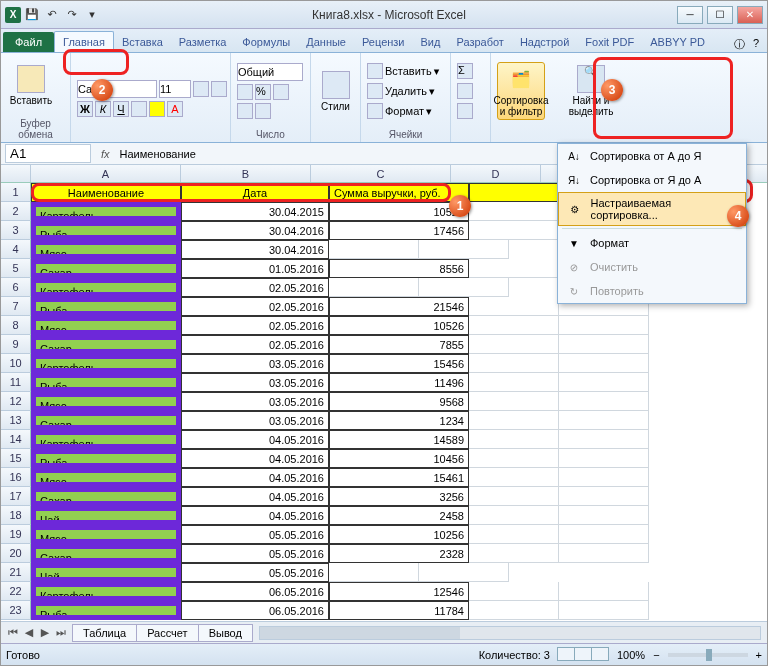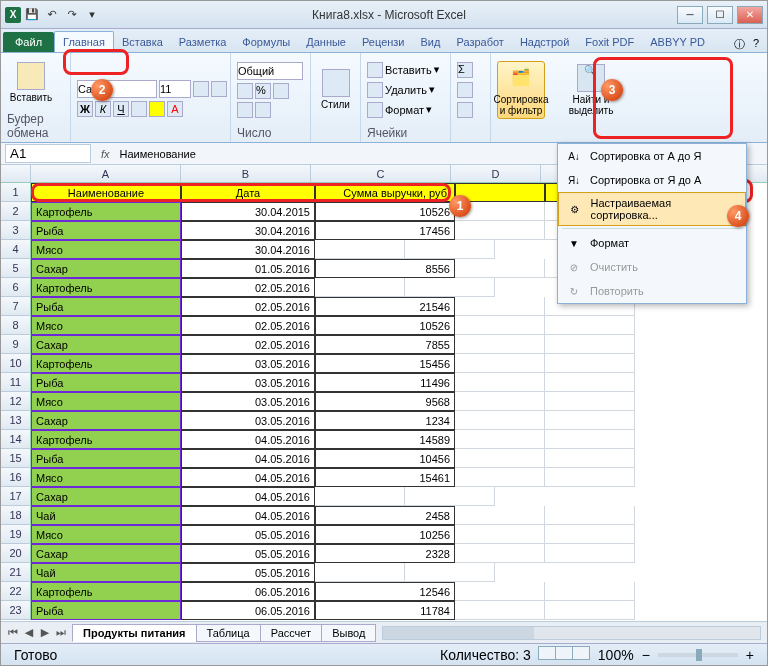--- a/index.html
+++ b/index.html
@@ -22,21 +22,21 @@
 .tabs .tab.active { background: #f5faff; border: 1px solid #8ab2d8; border-bottom: none; border-radius: 2px 2px 0 0; color: #3b5998; }
 .tabs .help { margin-left: auto; display:flex; gap:8px; padding-right:6px; }
 
 .highlight-red { border: 3px solid #e22; border-radius: 8px; position: absolute; pointer-events: none; }
 .badge-num { position: absolute; width: 22px; height: 22px; border-radius: 50%; background: radial-gradient(circle at 30% 30%, #ff9966, #cc3300); color: #fff; font-size: 12px; font-weight: bold; display: flex; align-items: center; justify-content: center; box-shadow: 1px 1px 3px rgba(0,0,0,.4); z-index: 50; }
 
 
 .ribbon { height: 90px; background: linear-gradient(#f5faff,#e4eef8); border-bottom: 1px solid #8ab2d8; display: flex; font-size: 11px; }
 .rgroup { border-right: 1px solid #c5d8eb; padding: 2px 6px 0 6px; display: flex; flex-direction: column; }
 .rgroup .body { flex: 1; display: flex; align-items: center; gap: 4px; }
-.rgroup .label { text-align: left; font-size: 12px; color: #556; padding: 2px 0; }
+.rgroup .label { text-align: center; font-size: 10px; color: #556; padding: 2px 0; }
 .rbtn-big { display: flex; flex-direction: column; align-items: center; width: 48px; font-size: 10px; text-align: center; gap: 2px; cursor: pointer; padding: 2px; }
 .rbtn-big .ic { width: 28px; height: 28px; background: #dde9f5; border: 1px solid #aac; }
 .rcol { display: flex; flex-direction: column; gap: 2px; }
 .rrow { display: flex; gap: 2px; align-items: center; }
 .ic-sm { width: 16px; height: 16px; background: #dde9f5; border: 1px solid #aac; }
 select.fake, input.fake { font-size: 11px; border: 1px solid #aac; background: #fff; height: 18px; }
 
 .sort-btn { background: linear-gradient(#fef5c8,#fdd77a); border: 1px solid #d4a017; border-radius: 3px; padding: 2px; }
 
 
@@ -48,37 +48,37 @@
 
 .grid-wrap { position: relative; height: 456px; overflow: hidden; background: #fff; }
 .colheads { display: flex; height: 18px; background: linear-gradient(#f4f8fc,#e0e9f2); border-bottom: 1px solid #9cb; font-size: 11px; }
 .colheads .corner { width: 30px; border-right: 1px solid #bcd; }
 .colheads .ch { border-right: 1px solid #bcd; text-align: center; color: #335; line-height: 18px; }
 .ch-A{width:150px}.ch-B{width:130px}.ch-C{width:140px}.ch-D{width:90px}.ch-E{width:90px}
 .rows { }
 .row { display: flex; height: 19px; font-size: 11px; }
 .row .rh { width: 30px; background: linear-gradient(#f4f8fc,#e0e9f2); border-right: 1px solid #9cb; border-bottom: 1px solid #bcd; text-align: center; color: #335; line-height: 19px; }
 .row .cell { border-right: 1px solid #d0d7de; border-bottom: 1px solid #d0d7de; padding: 1px 4px; line-height: 17px; overflow: hidden; white-space: nowrap; }
-.c-A{width:150px}.c-B{width:134px;text-align:right}.c-C{width:140px;text-align:right}.c-D{width:90px}.c-E{width:90px}
+.c-A{width:150px}.c-B{width:148px;text-align:right}.c-C{width:140px;text-align:right}.c-D{width:90px}.c-E{width:90px}
 
 .row.header .cell { background: #ffff00; text-align: center; font-weight: normal; border: 1px solid #333; }
-.row .cell.sel-A { background: #92d050; border: 1px solid #6d28d9; }
+.row .cell.sel-A { background: #92d050; border: 5px solid #6d28d9; }
 .row .cell.databox { border: 1px solid #333; }
 
 
 .sheets { height: 22px; background: #e8eef4; display: flex; align-items: center; font-size: 11px; border-top: 1px solid #bcd; }
 .sheets .nav { display: flex; gap: 0; padding: 0 4px; }
 .sheets .nav span { width: 16px; text-align: center; color: #555; }
 .sheets .stab { padding: 2px 10px; border: 1px solid #aac; background: #f4f8fc; margin-left: -1px; cursor: pointer; }
 .sheets .stab.active { background: #fff; font-weight: bold; border-bottom-color: #fff; }
 .sheets .scrollbar { flex: 1; margin: 0 6px; height: 14px; background: #e0e6ec; border: 1px solid #bcd; position: relative; }
 .sheets .scrollbar .thumb { position: absolute; left: 0; width: 40%; height: 100%; background: #cdd7e1; }
 
 
-.status { height: 22px; background: linear-gradient(#e4eef8,#d4e2f0); display: flex; align-items: center; font-size: 14px; padding: 0 13px; border-top: 1px solid #aac; }
+.status { height: 22px; background: linear-gradient(#e4eef8,#d4e2f0); display: flex; align-items: center; font-size: 11px; padding: 0 5px; border-top: 1px solid #aac; }
 .status .left { }
 .status .right { margin-left: auto; display: flex; align-items: center; gap: 8px; }
 .status .viewbtns span { display:inline-block; width:18px; height:14px; border:1px solid #8ab; background:#eef4fa; margin-left:-1px; }
 .status .zoom-slider { width: 80px; height: 4px; background: #cdd7e1; position: relative; }
 .status .zoom-slider .th { position:absolute; left:38px; top:-4px; width:6px; height:12px; background:#8ab; }
 
 
 .sort-menu { position: absolute; right: 20px; top: 142px; width: 190px; background: #f4f8fc; border: 1px solid #8ab2d8; box-shadow: 2px 2px 6px rgba(0,0,0,.3); font-size: 11px; z-index: 40; }
 .sort-menu .mi { display: flex; align-items: center; padding: 4px 8px; gap: 8px; cursor: pointer; }
 .sort-menu .mi .mic { width: 16px; height: 16px; display: flex; align-items: center; justify-content: center; font-size: 10px; }
@@ -244,21 +244,21 @@
     <div class="ch ch-B">B</div>
     <div class="ch ch-C">C</div>
     <div class="ch ch-D">D</div>
     <div class="ch ch-E">E</div>
   </div>
   <div class="rows" id="rows">
       <div class="row header">
         <div class="rh">1</div>
         <div class="cell c-A">Наименование</div>
         <div class="cell c-B" style="text-align:center">Дата</div>
-        <div class="cell c-C" style="text-align:right">Сумма выручки, руб.</div>
+        <div class="cell c-C" style="text-align:left">Сумма выручки, руб.</div>
         <div class="cell c-D"></div>
         <div class="cell c-E"></div>
       </div>
       <div class="row">
         <div class="rh">2</div>
         <div class="cell c-A sel-A" style="text-align:left">Картофель</div>
         <div class="cell c-B databox">30.04.2015</div>
         <div class="cell c-C databox">10526</div>
         <div class="cell c-D"></div>
         <div class="cell c-E"></div>
@@ -370,20 +370,21 @@
         <div class="cell c-A sel-A" style="text-align:left">Мясо</div>
         <div class="cell c-B databox">04.05.2016</div>
         <div class="cell c-C databox">15461</div>
         <div class="cell c-D"></div>
         <div class="cell c-E"></div>
       </div>
       <div class="row">
         <div class="rh">17</div>
         <div class="cell c-A sel-A" style="text-align:left">Сахар</div>
         <div class="cell c-B databox">04.05.2016</div>
+        <div class="cell c-C databox">3256</div>
         <div class="cell c-D"></div>
         <div class="cell c-E"></div>
       </div>
       <div class="row">
         <div class="rh">18</div>
         <div class="cell c-A sel-A" style="text-align:left">Чай</div>
         <div class="cell c-B databox">04.05.2016</div>
         <div class="cell c-C databox">2458</div>
         <div class="cell c-D"></div>
         <div class="cell c-E"></div>
@@ -462,21 +463,20 @@
 <div class="highlight-red" style="left:556px; top:178px; width:196px; height:24px;"></div>
 <div class="badge-num" style="left:726px; top:204px;">4</div>
 
 <div class="sheets">
   <div class="nav">
     <span>⏮</span>
     <span>◀</span>
     <span>▶</span>
     <span>⏭</span>
   </div>
-  <div class="stab active">Продукты питания</div>
   <div class="stab">Таблица</div>
   <div class="stab">Рассчет</div>
   <div class="stab">Вывод</div>
   <div class="scrollbar">
       <div class="thumb"></div>
     </div>
 </div>
 
 <div class="status">
   <div class="left">Готово</div>

